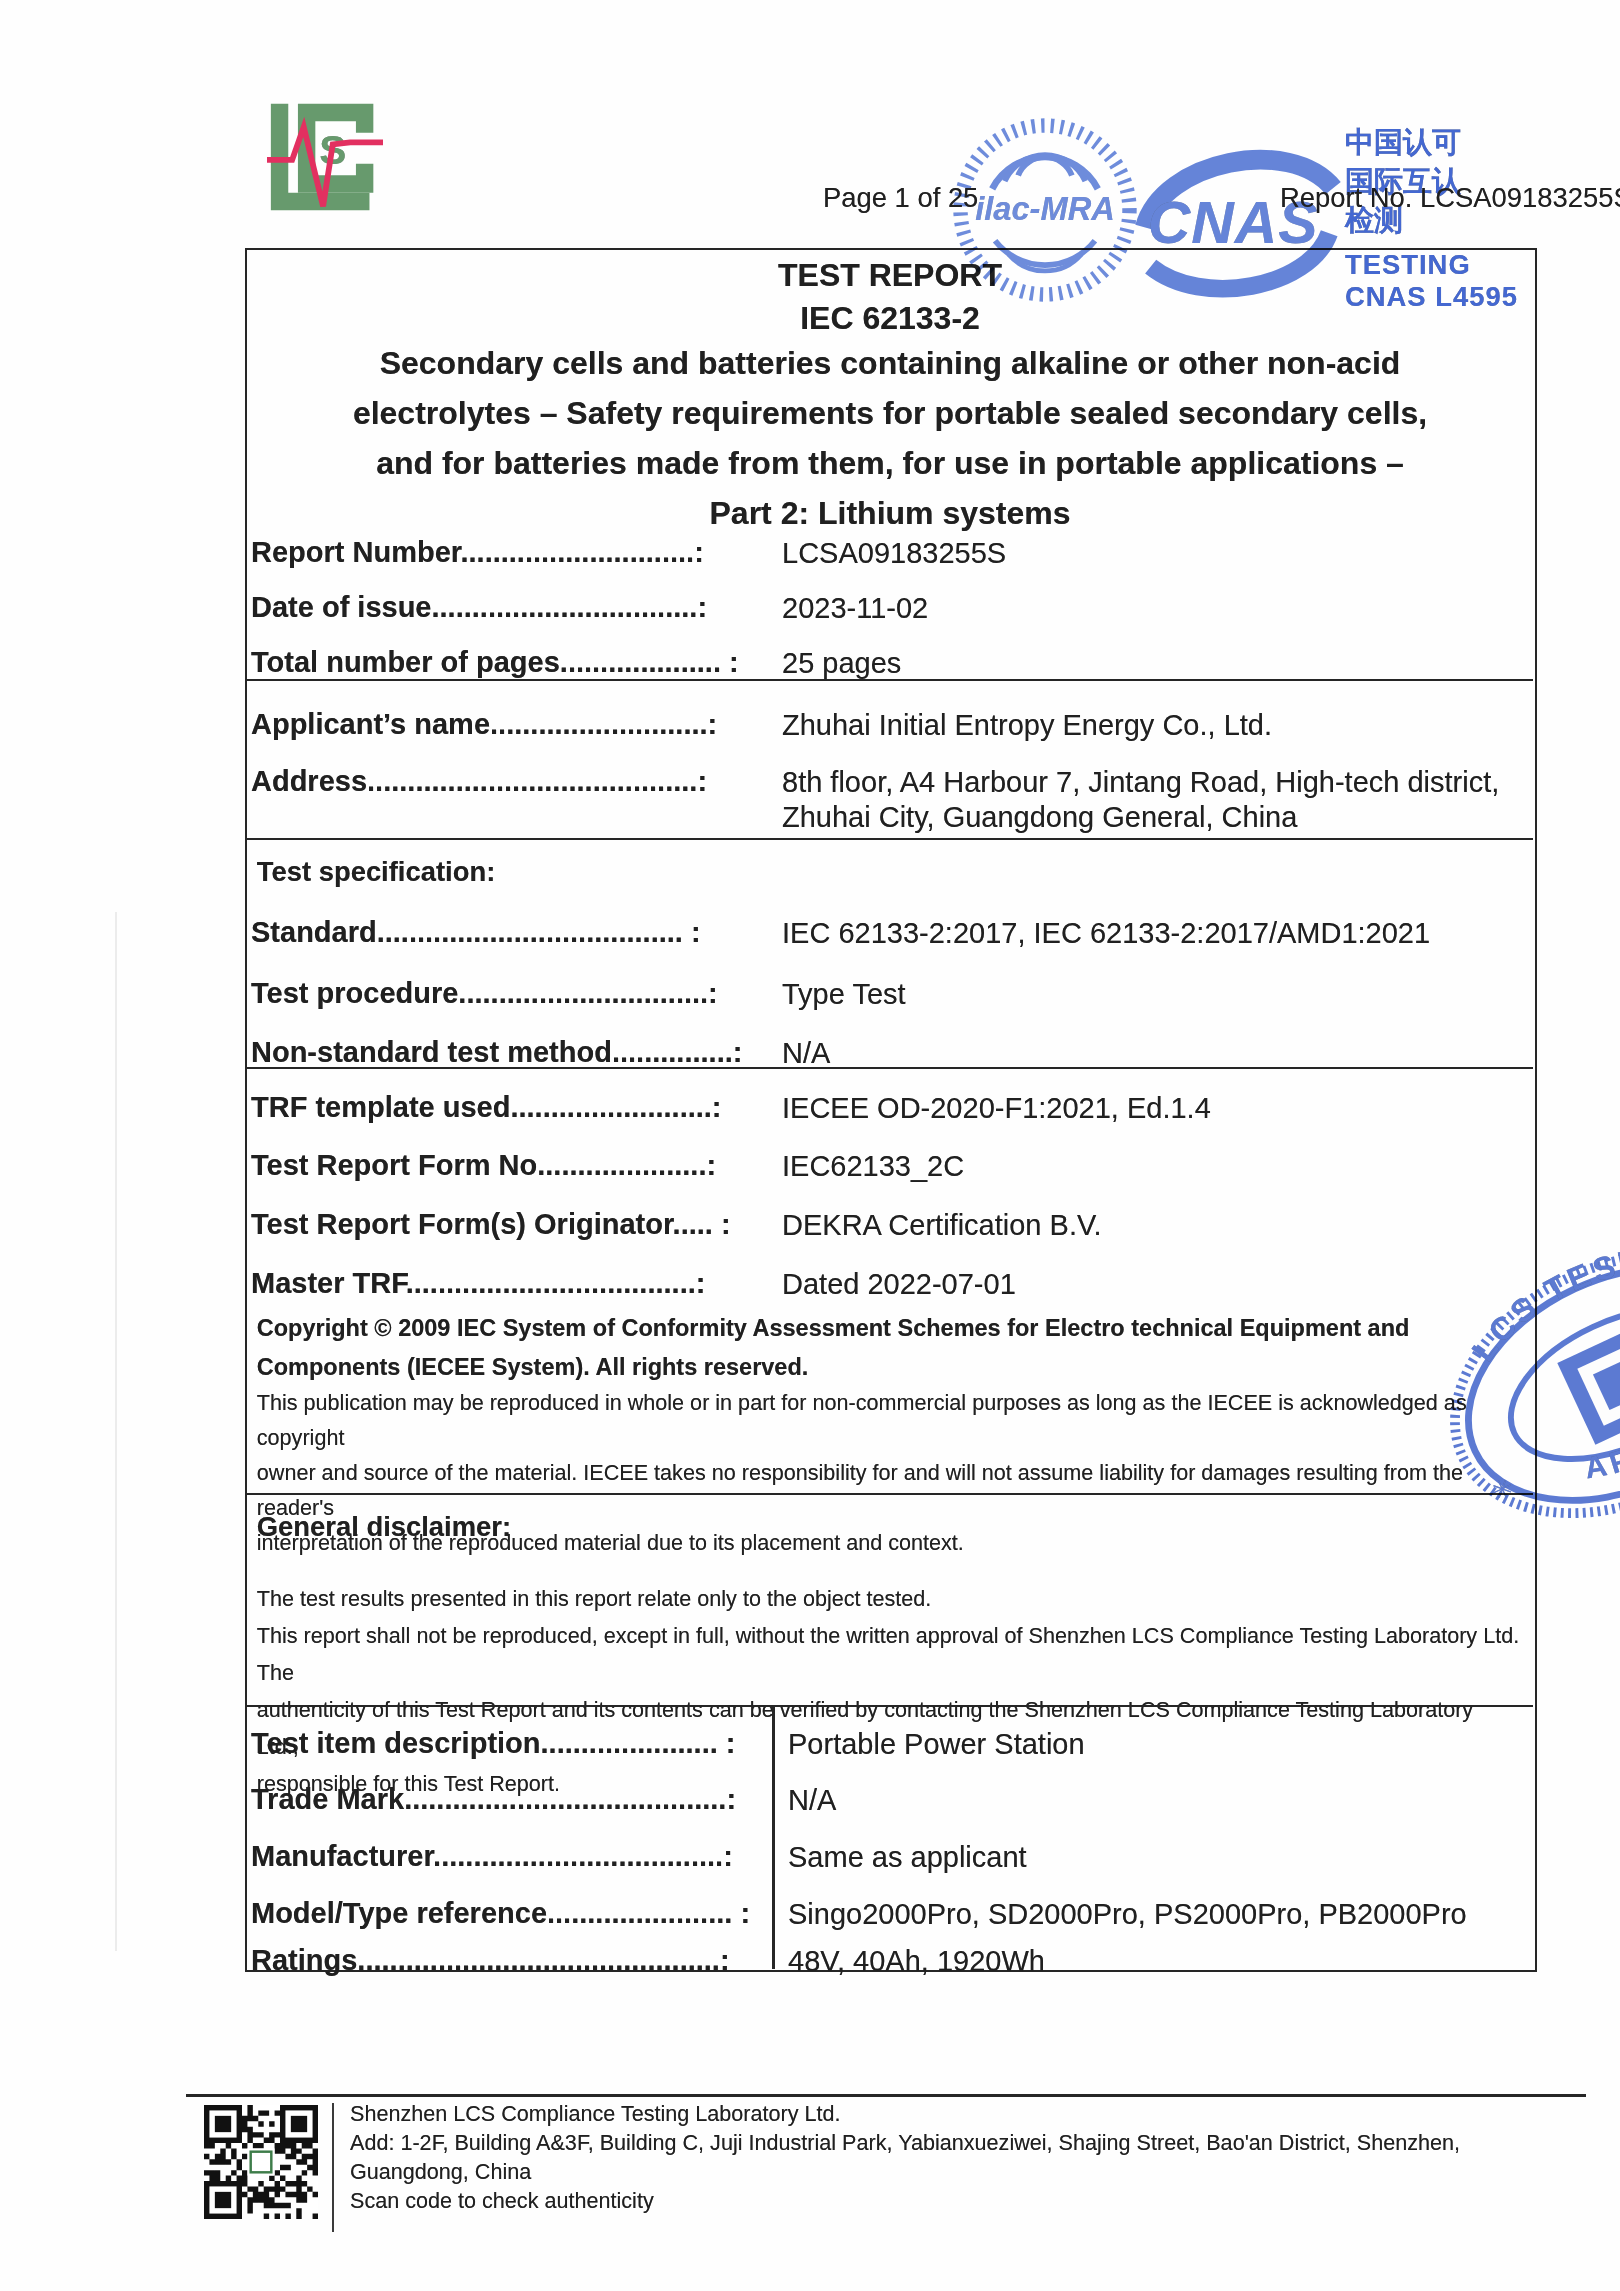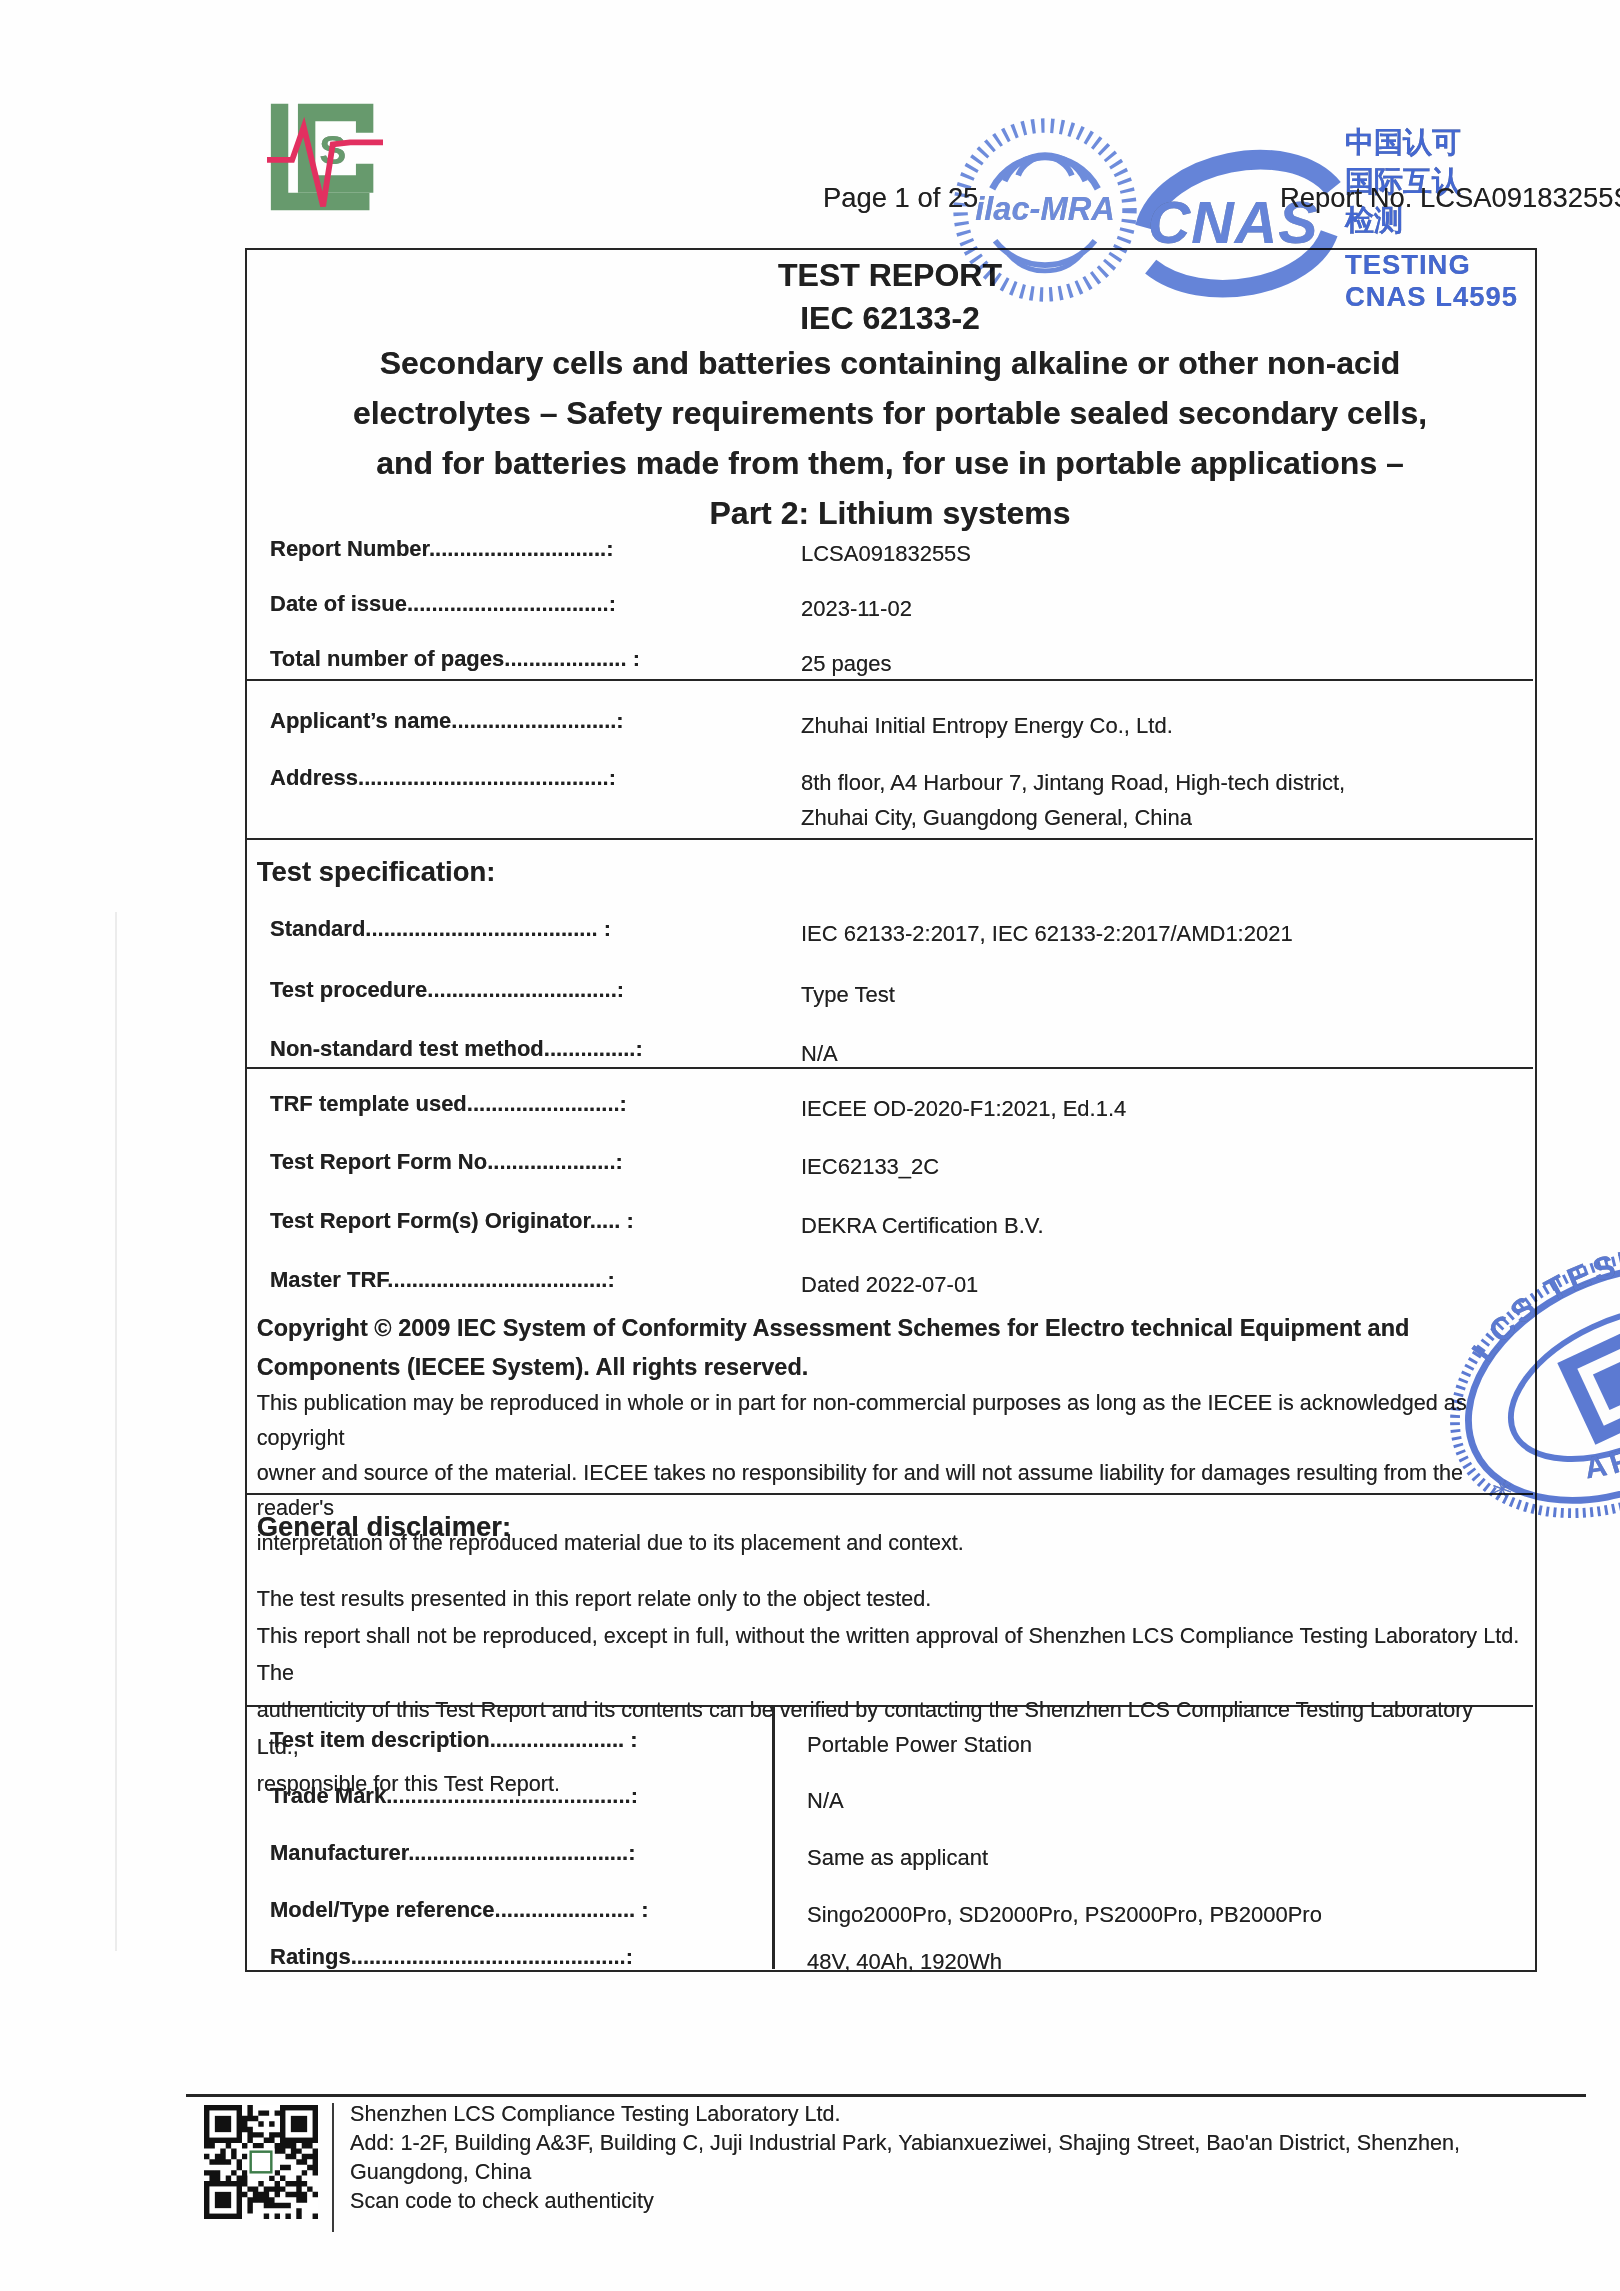--- a/index.html
+++ b/index.html
@@ -24,21 +24,21 @@
   
   .report-table{
     left:245px;top:248px;width:1292px;height:1724px;
     border:2.9px solid #262626;box-sizing:border-box;z-index:2;
   }
   .sec{position:absolute;left:0;width:1286px;box-sizing:border-box;}
   .sec.bline{border-top:2.9px solid #262626;}
   .centered{left:0;right:0;text-align:center;}
   .h1{font-size:32px;font-weight:700;}
   .doc-title{font-size:32px;font-weight:700;line-height:50px;white-space:pre-line;}
-  .frow{position:absolute;left:23px;right:5.9px;height:35px;white-space:nowrap;font-size:22px;}
+  .frow{position:absolute;left:4px;right:5.9px;height:35px;white-space:nowrap;font-size:29px;}
   .flab{font-weight:700;}
   .fval{position:absolute;left:531px;top:0;font-weight:400;white-space:pre-line;line-height:35px;}
   .fval2{left:537px;}
   .sec-heading{position:absolute;left:9.8px;font-size:27.4px;font-weight:700;white-space:nowrap;}
   .para{position:absolute;left:9.8px;right:13.7px;white-space:pre-line;}
   .para-bold{font-size:23.5px;font-weight:700;line-height:39px;}
   .para-small{font-size:21.6px;line-height:35px;}
   .para-small2{font-size:21.6px;line-height:37px;}
   .vdivider{position:absolute;left:525px;top:0;bottom:0;width:2.9px;background:#262626;}
 

